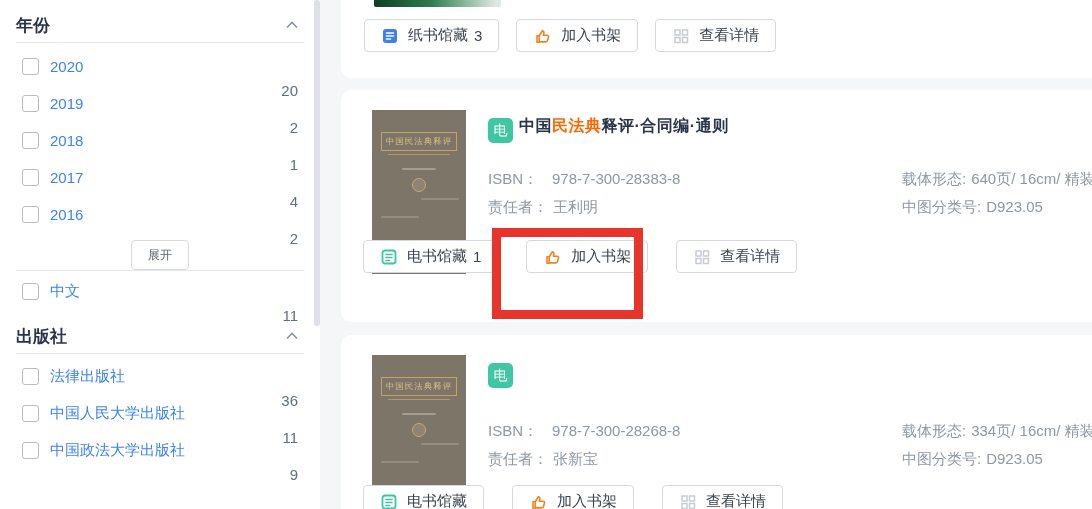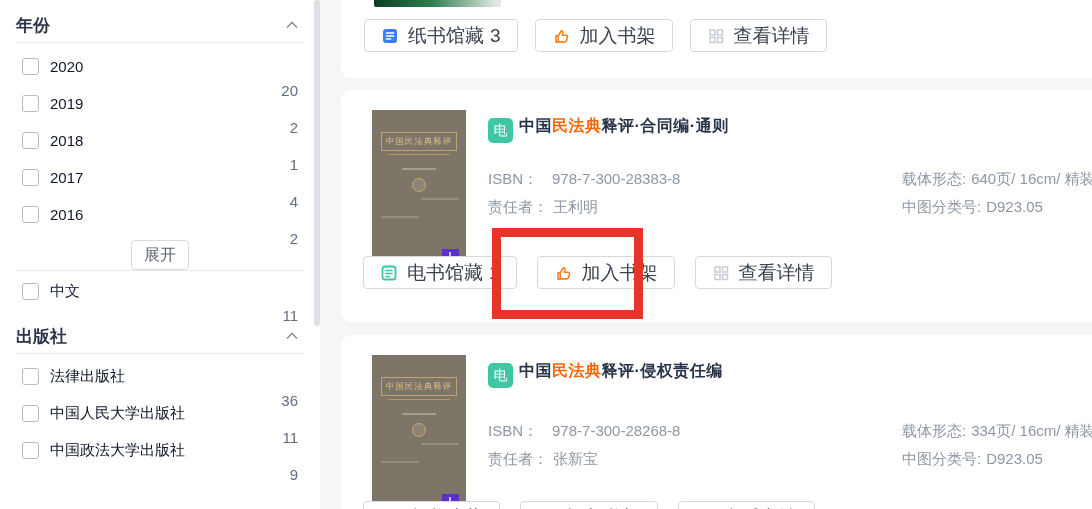--- a/index.html
+++ b/index.html
@@ -7,42 +7,42 @@
   .stage { position: relative; width: 1092px; height: 509px; overflow: hidden; background: #fff; }
 
   
   .sidebar { position: absolute; left: 0; top: 0; width: 320px; height: 509px; background: #fff; padding-top: 8px; }
   .sec-head { display: flex; align-items: center; justify-content: space-between; height: 34px; margin: 0 22px 0 16px; }
   .sec-title { font-size: 17px; font-weight: 700; color: #2a3448; }
   .hr { border-bottom: 1px solid #e6e8ec; margin: 0 16px; }
   .frow { display: flex; align-items: center; height: 37px; margin: 0 22px; }
   .frow.first { margin-top: 5px; }
   .cbx { width: 17px; height: 17px; border: 1px solid #b6bcc6; border-radius: 3px; background: #fff; margin-right: 11px; flex: 0 0 auto; cursor: pointer; }
-  .flab { font-size: 15px; color: #0f172a; }
+  .flab { font-size: 15px; color: #3b82f6; }
   .fcnt { margin-left: auto; font-size: 15px; color: #5f6e83; margin-top: 48px; }
-  .expand-btn { display: block; margin: 7px auto 0; width: 58px; height: 30px; background: #fff; border: 1px solid #d8dbe0; border-radius: 4px; font-size: 16px; color: #5c6570; cursor: pointer; font-family: inherit; }
+  .expand-btn { display: block; margin: 7px auto 0; width: 58px; height: 30px; background: #fff; border: 1px solid #d8dbe0; border-radius: 4px; font-size: 12px; color: #5c6570; cursor: pointer; font-family: inherit; }
   .mt12 { margin-top: 12px; } .mt9 { margin-top: 9px; }
   .row2 { margin-top: 2px; } .row4 { margin-top: 4px; }
 
   .scroll-thumb { position: absolute; left: 314px; top: 0; width: 6px; height: 326px; background: #dde0e4; border-radius: 3px; }
 
   
   .main { position: absolute; left: 320px; top: 0; width: 772px; height: 509px; background: #f5f6f8; overflow: hidden; }
   .card { position: absolute; left: 21px; width: 920px; background: #fff; border-radius: 10px; }
   .card1 { top: -12px; height: 90px; }
   .card2 { top: 90px; height: 232px; }
   .card3 { top: 335px; height: 250px; }
 
   .sliver { position: absolute; left: 33px; top: 12px; width: 127px; height: 7px; border-radius: 0 0 2px 2px;
             background: linear-gradient(90deg, #0e3d24, #2f7c4e 45%, #dfe9e2 96%); }
 
   .btnrow { position: absolute; display: flex; gap: 18px; }
   .card1 .btnrow { left: 23px; top: 31px; gap: 17px; }
-  .card2 .btnrow, .card3 .btnrow { left: 22px; top: 166px; gap: 20px; }
-  .btn { display: inline-flex; align-items: center; height: 33px; padding: 0 16px; background: #fff; border: 1px solid #d5d9de; border-radius: 4px; font-size: 19px; color: #3a434f; cursor: pointer; white-space: nowrap; font-family: inherit; }
+  .card2 .btnrow, .card3 .btnrow { left: 22px; top: 150px; gap: 28px; }
+  .btn { display: inline-flex; align-items: center; height: 33px; padding: 0 16px; background: #fff; border: 1px solid #d5d9de; border-radius: 4px; font-size: 15px; color: #3a434f; cursor: pointer; white-space: nowrap; font-family: inherit; }
   .btn svg { margin-right: 9px; flex: 0 0 auto; }
   .btn .cnt { margin-left: 6px; }
 
   .badge { position: absolute; left: 147px; top: 28px; width: 25px; height: 25px; border-radius: 5px; background: #3fc7a3; color: #fff; font-size: 14px; display: flex; align-items: center; justify-content: center; }
   .btitle { position: absolute; left: 178px; top: 26px; font-size: 16px; font-weight: 700; color: #29344a; letter-spacing: .5px; white-space: nowrap; cursor: pointer; }
   .hl { color: #ff6600; }
 
   .meta { position: absolute; font-size: 15px; color: #8e97a4; white-space: nowrap; }
   .meta .lab { margin-right: 5px; }
   .meta .isbn-val { margin-left: 9px; }
@@ -224,21 +224,20 @@
       <div class="cover">
         <div class="cv-plate">中国民法典释评</div>
         <div class="cv-sub"></div>
         <div class="cv-auth"></div>
         <div class="cv-seal"></div>
         <div class="cv-line l1"></div>
         <div class="cv-line l2"></div>
         <div class="cv-logo"></div>
       </div>
       <div class="badge">电</div>
-      <div class="btitle"><span>中国</span><span class="hl">民法典</span><span>释评·侵权责任编</span></div>
       <div class="meta ml m1"><span class="lab">ISBN：</span><span class="isbn-val">978-7-300-28268-8</span></div>
       <div class="meta ml m2"><span class="lab">责任者：</span><span>张新宝</span></div>
       <div class="meta mr m1"><span class="lab">载体形态:</span><span>334页/ 16cm/ 精装</span></div>
       <div class="meta mr m2"><span class="lab">中图分类号:</span><span>D923.05</span></div>
       <div class="btnrow">
         <button class="btn">
           <svg width="18" height="18" viewBox="0 0 18 18">
               <rect x="2.5" y="2.5" width="13" height="13" rx="2.5" fill="none" stroke="#3cc5a4" stroke-width="1.8"></rect>
               <path d="M6 6.5h6M6 9.5h6M6 12.5h3.5" stroke="#3cc5a4" stroke-width="1.6" stroke-linecap="round" fill="none"></path>
             </svg>

